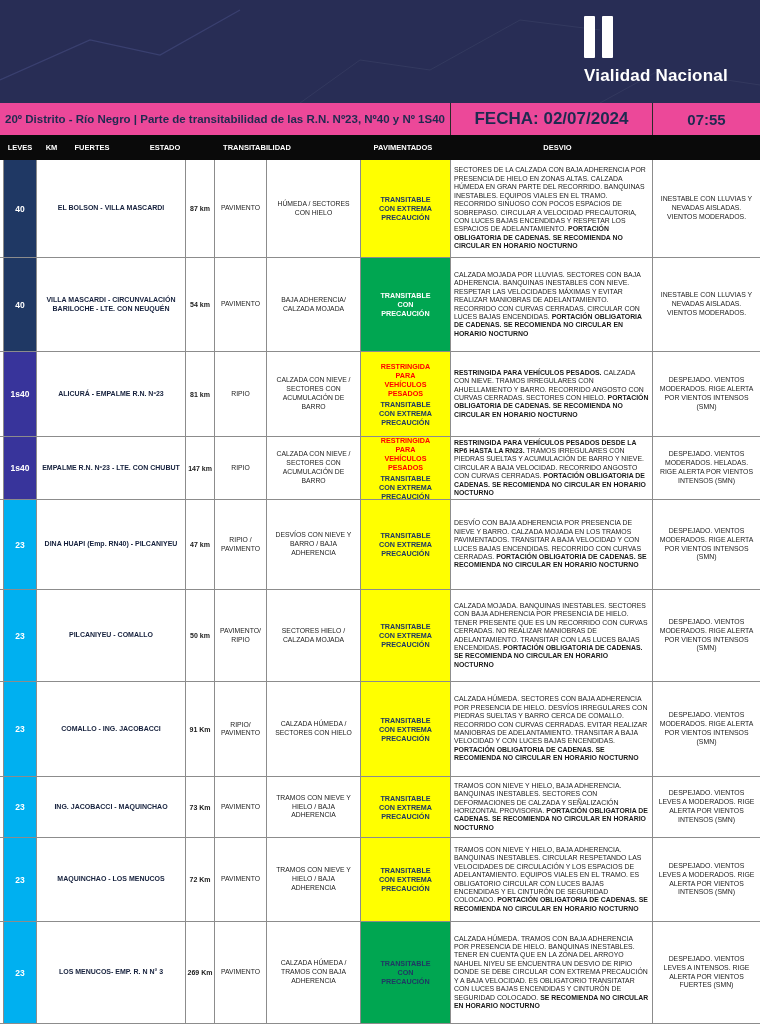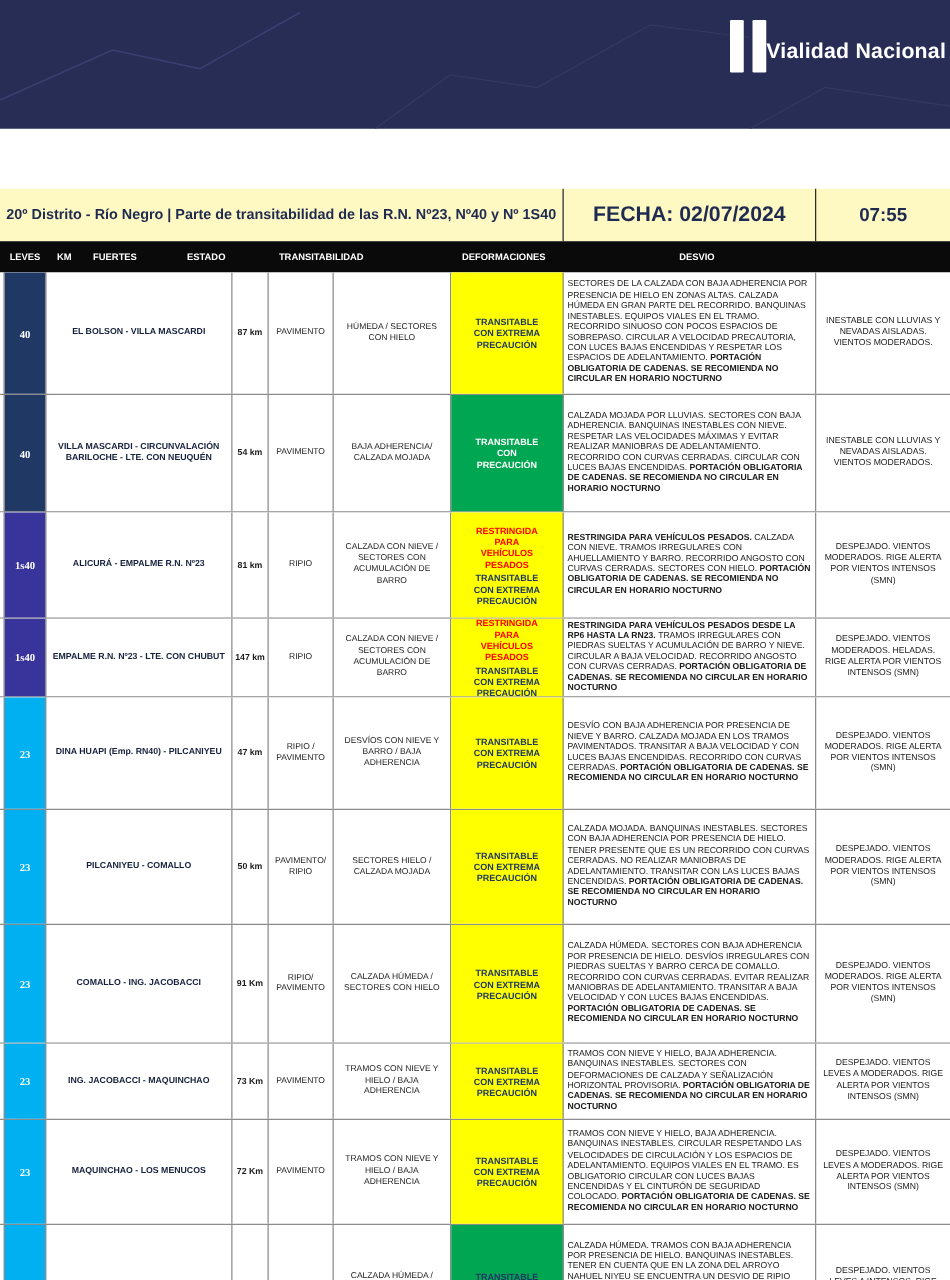--- a/index.html
+++ b/index.html
@@ -4,46 +4,46 @@
 <style>
   * { margin:0; padding:0; box-sizing:border-box; }
   html,body { width:760px; height:1024px; overflow:hidden; background:#fff;
               font-family:"Liberation Sans", sans-serif; }
   .page { width:760px; height:1024px; display:flex; flex-direction:column; }
 
   
   .banner { position:relative; height:103px; background:#282d55; overflow:hidden; flex:none; }
   .banner svg.topo { position:absolute; inset:0; width:100%; height:100%; }
   .logo { position:absolute; right:40px; top:16px; width:136px; display:flex;
-          flex-direction:row; align-items:center; }
+          flex-direction:column; }
   .logo-bars { display:flex; gap:7px; margin-bottom:8px; }
   .logo-bars .bar { width:11px; height:42px; background:#ffffff; border-radius:1px; }
   .logo-text { color:#ffffff; font-weight:bold; font-size:17px; letter-spacing:.2px; white-space:nowrap; }
 
   
-  .titlebar { height:42px; display:flex; background:#fef9c3; flex:none;margin-top:48px; }
+  .titlebar { height:32px; display:flex; background:#ec4899; flex:none; }
   .titlebar > div { display:flex; align-items:center; justify-content:center;
                     font-weight:bold; color:#1f2a50; border-right:1px solid #2b2b2b; }
   .title-cell { width:451px; font-size:11.5px; }
   .fecha-cell { width:202px; font-size:17px; }
   .time-cell  { width:107px; font-size:15px; border-right:none !important; }
 
   
   .thead { height:25px; background:#0a0a0a; display:flex; flex:none; padding-left:3px; }
   .hcell { color:#ffffff; font-weight:bold; font-size:7.5px; display:flex;
            align-items:center; justify-content:center; text-align:center; }
   .row { display:flex; border-bottom:1px solid #8c8c8c; flex:none; padding-left:3px; background:#fff; }
   .cell { border-right:1px solid #8c8c8c; display:flex; flex-direction:column;
           align-items:center; justify-content:center; text-align:center;
           color:#1a1a1a; overflow:hidden; }
   .c0 { width:34px; }  .c1 { width:149px; } .c2 { width:29px; } .c3 { width:52px; }
   .c4 { width:94px; }  .c5 { width:90px; }  .c6 { width:202px; } .c7 { width:107px; border-right:none; }
   .row .c0 { border-left:1px solid #8c8c8c; }
 
-  .ruta   { color:#ffffff; font-weight:bold; font-size:8.5px;font-family:Liberation Serif, serif; }
+  .ruta   { color:#ffffff; font-weight:bold; font-size:8.5px; }
   .tramo  { font-weight:bold; font-size:7px; color:#15203c; padding:0 5px; line-height:1.25; }
   .km     { font-weight:bold; font-size:7px; }
   .calzada{ font-size:6.8px; padding:0 2px; line-height:1.25; }
   .estado { font-size:6.8px; padding:0 4px; line-height:1.3; }
   .transit{ font-weight:bold; font-size:7.2px; padding:0 3px; line-height:1.25; }
   .transit div { margin:1px 14px; }
   .obs    { font-size:6.9px; line-height:1.22; text-align:left; align-items:flex-start;
             justify-content:center; padding:2px 3px; }
   .obs p  { display:inline; }
   .obs .b { font-weight:bold; }
@@ -74,21 +74,21 @@
     <div class="fecha-cell">FECHA: 02/07/2024</div>
     <div class="time-cell">07:55</div>
   </div>
 
   <div class="thead" id="thead">
       <div class="hcell c0">LEVES</div>
       <div class="hcell c2">KM</div>
       <div class="hcell c3">FUERTES</div>
       <div class="hcell c4">ESTADO</div>
       <div class="hcell c5">TRANSITABILIDAD</div>
-      <div class="hcell c6">DEFORMACIONES</div>
+      <div class="hcell c6">PAVIMENTADOS</div>
       <div class="hcell c7">DESVIO</div>
     </div>
   <div id="tbody">
       <div class="row" style="height: 98px;">
         <div class="cell c0 ruta" style="background: rgb(31, 56, 100);">40</div>
         <div class="cell c1 tramo">EL BOLSON - VILLA MASCARDI</div>
         <div class="cell c2 km">87 km</div>
         <div class="cell c3 calzada">PAVIMENTO</div>
         <div class="cell c4 estado">HÚMEDA / SECTORES CON HIELO</div>
         <div class="cell c5 transit" style="background: rgb(255, 255, 0);">

